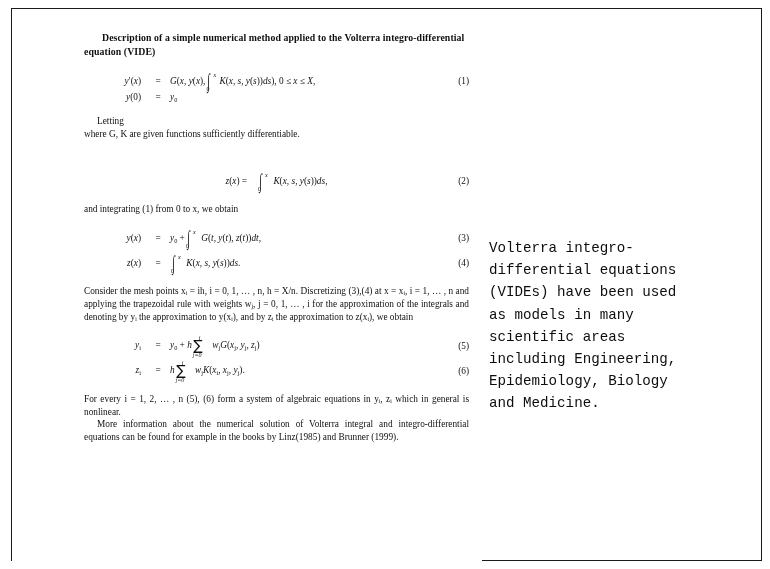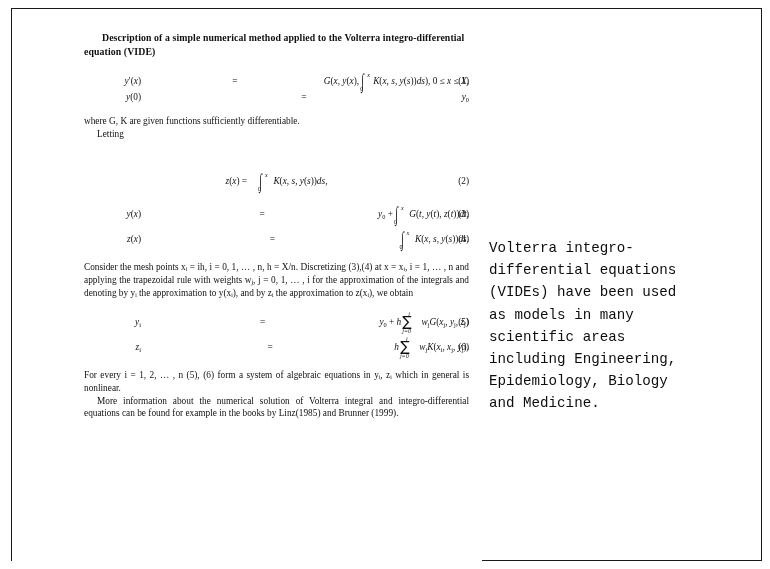--- a/index.html
+++ b/index.html
@@ -77,21 +77,21 @@
 
   
   .eqblock {
     position: relative;
     margin: 11px 0 11px 0;
     font-size: 9.3px;
   }
   .eqrow {
     display: flex;
     align-items: center;
-    justify-content: space-between;
+    justify-content: flex-start;
     margin: 3px 0;
     position: relative;
     min-height: 13px;
   }
   .eq-lhs {
     width: 66px;
     text-align: right;
     padding-right: 9px;
     box-sizing: border-box;
     white-space: nowrap;
@@ -225,31 +225,32 @@
             <span class="eq-rhs"><i>G</i>(<i>x</i>, <i>y</i>(<i>x</i>),<span class="intg"><span class="sym">∫</span><span class="lo">0</span><span class="hi">x</span></span><i>K</i>(<i>x</i>, <i>s</i>, <i>y</i>(<i>s</i>))<i>ds</i>), 0 ≤ <i>x</i> ≤ <i>X</i>,</span>
             <span class="eq-num">(1)</span>
           </div>
           <div class="eqrow">
             <span class="eq-lhs"><i>y</i>(0)</span>
             <span class="eq-eq">=</span>
             <span class="eq-rhs"><i>y</i><sub>0</sub></span>
           </div>
         </div>
 
+        <div class="para indent">Letting</div>
         <div class="para">where G, K are given functions sufficiently differentiable.</div>
-        <div class="para indent">Letting</div>
 
         <div class="eqblock">
           <div class="eqrow center tallrow">
             <span class="eq-lhs"><i>z</i>(<i>x</i>)&nbsp;=</span>
             <span class="eq-rhs"><span class="intg"><span class="sym">∫</span><span class="lo">0</span><span class="hi">x</span></span>&nbsp;<i>K</i>(<i>x</i>, <i>s</i>, <i>y</i>(<i>s</i>))<i>ds</i>,</span>
             <span class="eq-num">(2)</span>
           </div>
         </div>
 
+        <div class="para">and integrating (1) from 0 to x, we obtain</div>
 
         <div class="eqblock">
           <div class="eqrow tallrow">
             <span class="eq-lhs"><i>y</i>(<i>x</i>)</span>
             <span class="eq-eq">=</span>
             <span class="eq-rhs"><i>y</i><sub>0</sub> +<span class="intg"><span class="sym">∫</span><span class="lo">0</span><span class="hi">x</span></span>&nbsp;<i>G</i>(<i>t</i>, <i>y</i>(<i>t</i>), <i>z</i>(<i>t</i>))<i>dt</i>,</span>
             <span class="eq-num">(3)</span>
           </div>
           <div class="eqrow tallrow">
             <span class="eq-lhs"><i>z</i>(<i>x</i>)</span>

